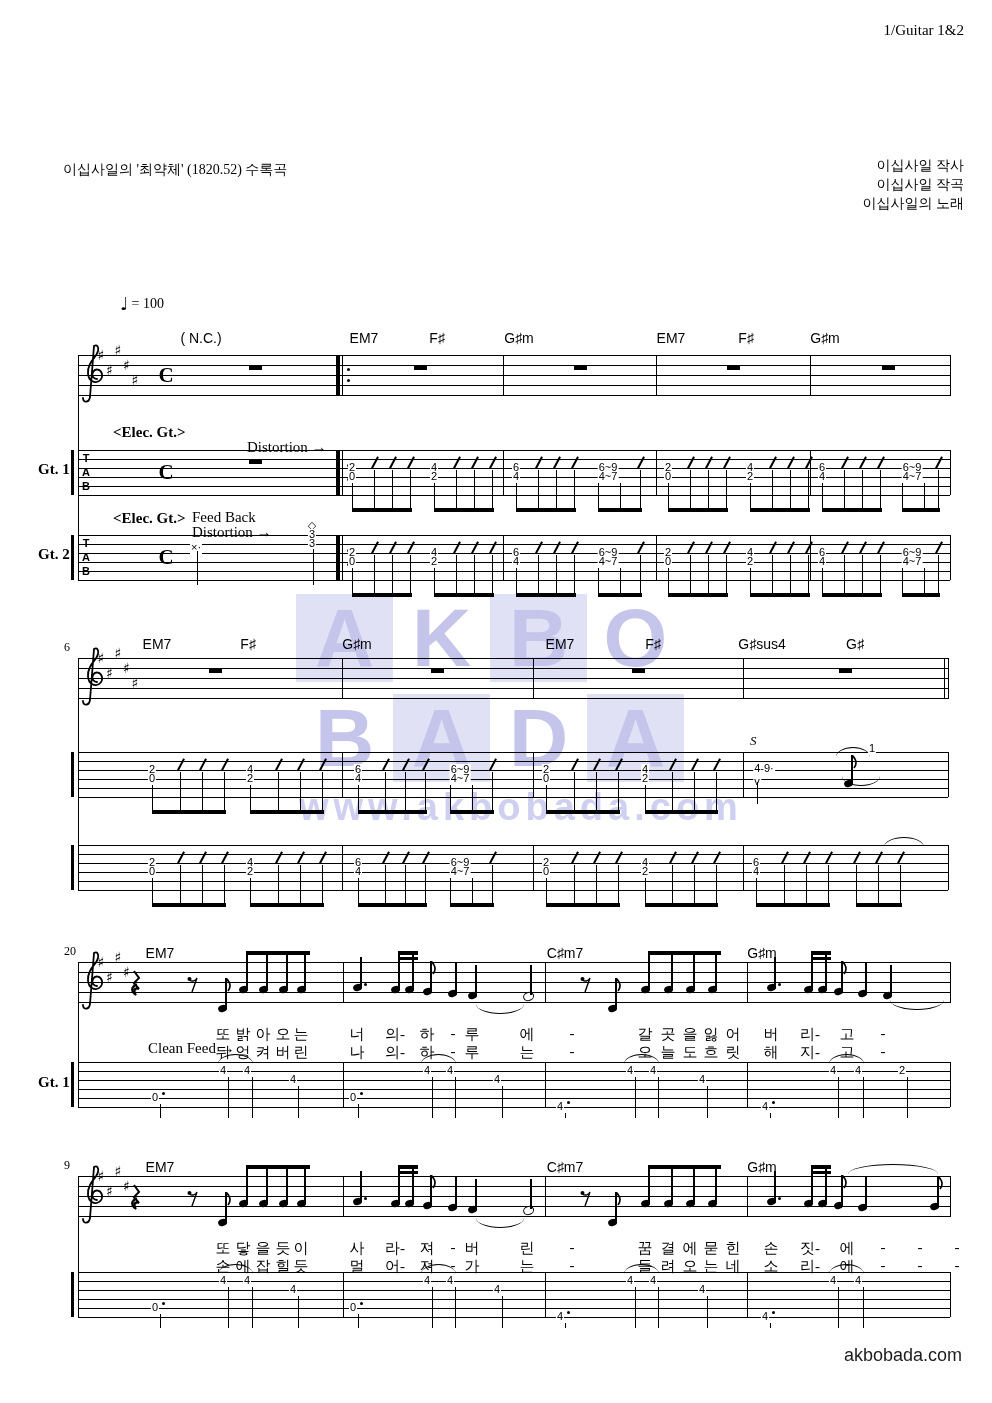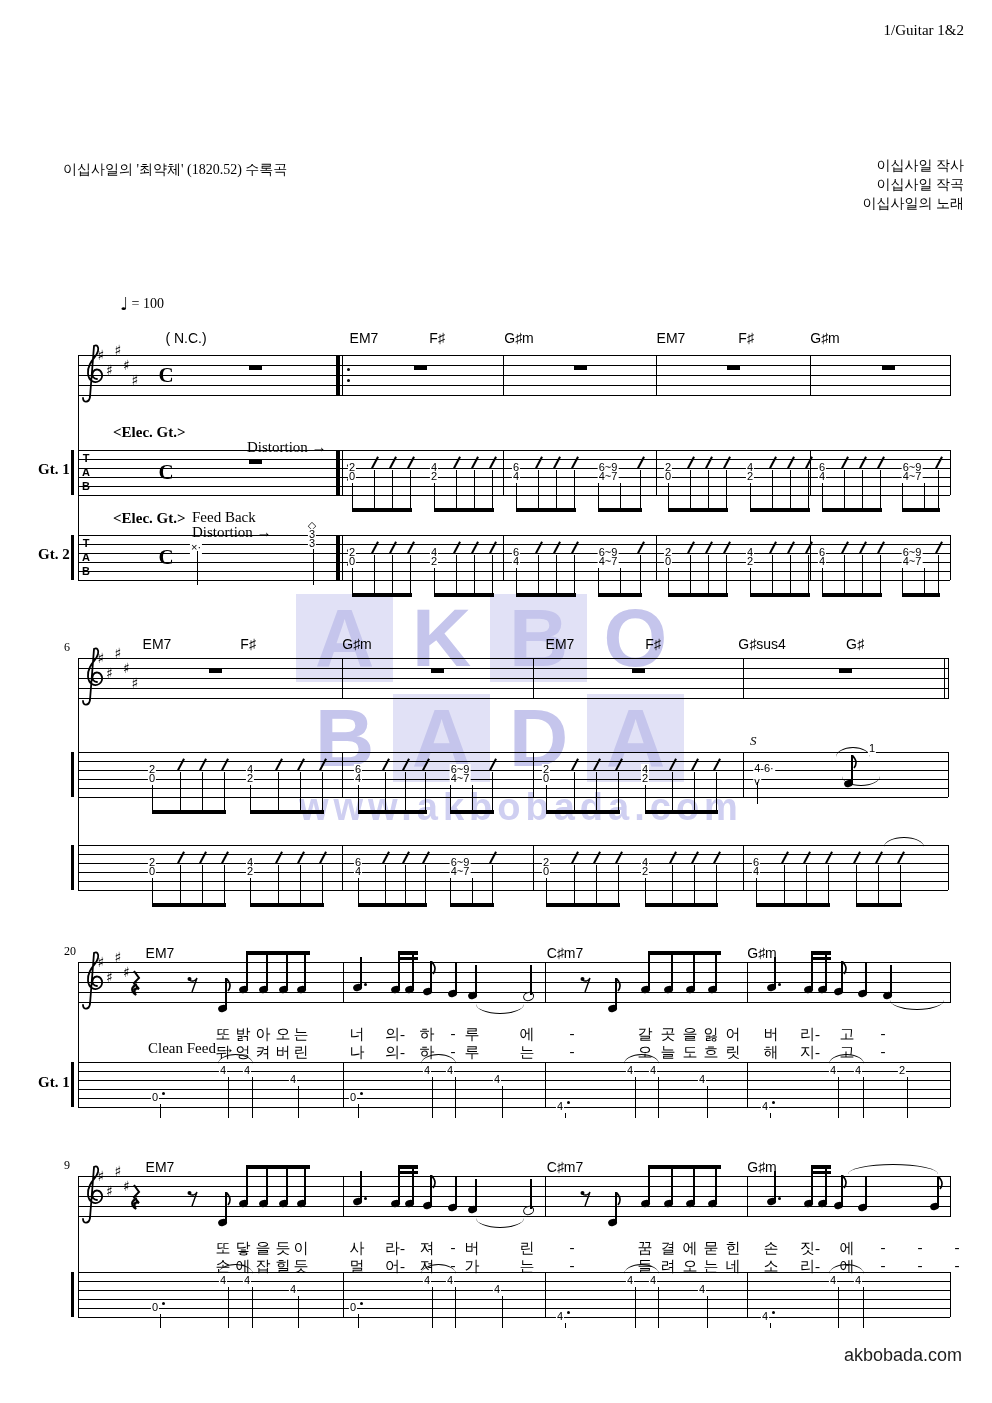--- a/index.html
+++ b/index.html
@@ -91,21 +91,21 @@
       <div class="sh" style="left: 109.5px; top: 370px;">♯</div>
       <div class="sh" style="left: 118px; top: 350px;">♯</div>
       <div class="sh" style="left: 126.5px; top: 365px;">♯</div>
       <div class="sh" style="left: 135px; top: 380px;">♯</div>
       <div class="timec" style="left: 166px; top: 375px;">C</div>
       <div class="rest" style="left: 249px; top: 365px;"></div>
       <div class="rest" style="left: 414px; top: 365px;"></div>
       <div class="rest" style="left: 574px; top: 365px;"></div>
       <div class="rest" style="left: 727px; top: 365px;"></div>
       <div class="rest" style="left: 882px; top: 365px;"></div>
-      <div class="chord" style="left: 186px; top: 330px;">( N.C.)</div>
+      <div class="chord" style="left: 201px; top: 330px;">( N.C.)</div>
       <div class="chord" style="left: 364px; top: 330px;">EM7</div>
       <div class="chord" style="left: 437px; top: 330px;">F♯</div>
       <div class="chord" style="left: 519px; top: 330px;">G♯m</div>
       <div class="chord" style="left: 671px; top: 330px;">EM7</div>
       <div class="chord" style="left: 746px; top: 330px;">F♯</div>
       <div class="chord" style="left: 825px; top: 330px;">G♯m</div>
       <div class="lbl lblb" style="left: 113px; top: 424px;">&lt;Elec. Gt.&gt;</div>
       <div class="lbl" style="left: 247px; top: 439px;">Distortion →</div>
       <div class="lbl lblb" style="left: 38px; top: 461px;">Gt. 1</div>
       <div class="lbl lblb" style="left: 113px; top: 510px;">&lt;Elec. Gt.&gt;</div>
@@ -402,21 +402,21 @@
       <div class="tn" style="left: 645px; top: 764px;">4</div>
       <div class="tn" style="left: 645px; top: 773px;">2</div>
       <div class="vl" style="left: 645px; top: 785px; width: 1.3px; height: 27px;"></div>
       <div class="slash" style="left: 672px; top: 758px;"></div>
       <div class="vl" style="left: 672px; top: 772px; width: 1.3px; height: 40px;"></div>
       <div class="slash" style="left: 694px; top: 758px;"></div>
       <div class="vl" style="left: 694px; top: 772px; width: 1.3px; height: 40px;"></div>
       <div class="slash" style="left: 716px; top: 758px;"></div>
       <div class="vl" style="left: 716px; top: 772px; width: 1.3px; height: 40px;"></div>
       <div class="bm" style="left: 645px; top: 810px; width: 73px;"></div>
-      <div class="tn" style="left: 764px; top: 763px;">4-6·</div>
+      <div class="tn" style="left: 764px; top: 763px;">4-9·</div>
       <div class="tn" style="left: 757px; top: 776px;">v</div>
       <div class="vl" style="left: 757px; top: 782px; width: 1.2px; height: 22px;"></div>
       <div class="au" style="left: 836px; top: 747px; width: 34px;"></div>
       <div class="ad" style="left: 842px; top: 776px; width: 38px;"></div>
       <div class="tn" style="left: 872px; top: 743px;">1</div>
       <div class="head" style="left: 843.5px; top: 779.5px;"></div>
       <div class="vl" style="left: 851.4px; top: 755px; width: 1.3px; height: 28px;"></div>
       <div class="abs" style="left: 852px; top: 755px; width: 8px; height: 14px;"><svg width="8" height="14" viewBox="0 0 8 14">
           <path d="M0 0 C4 4 6 8 2 13" fill="none" stroke="#000" stroke-width="1.6"></path>
         </svg></div>

